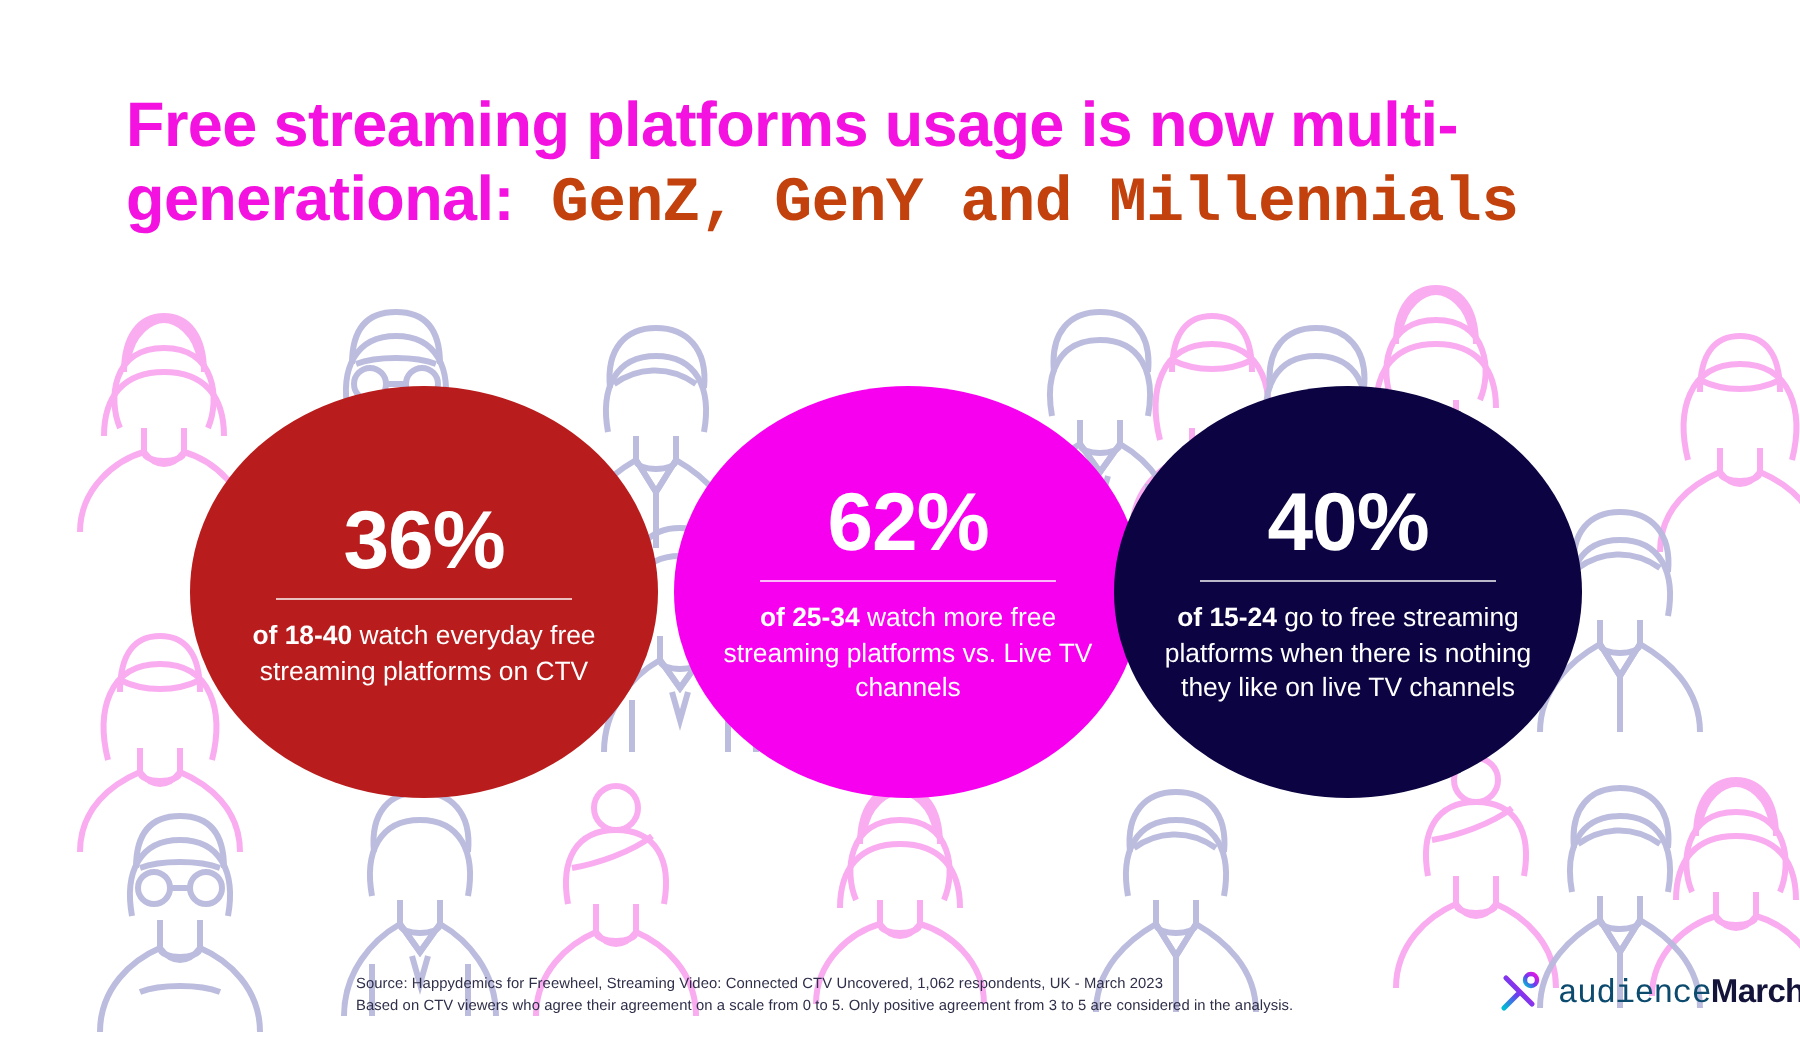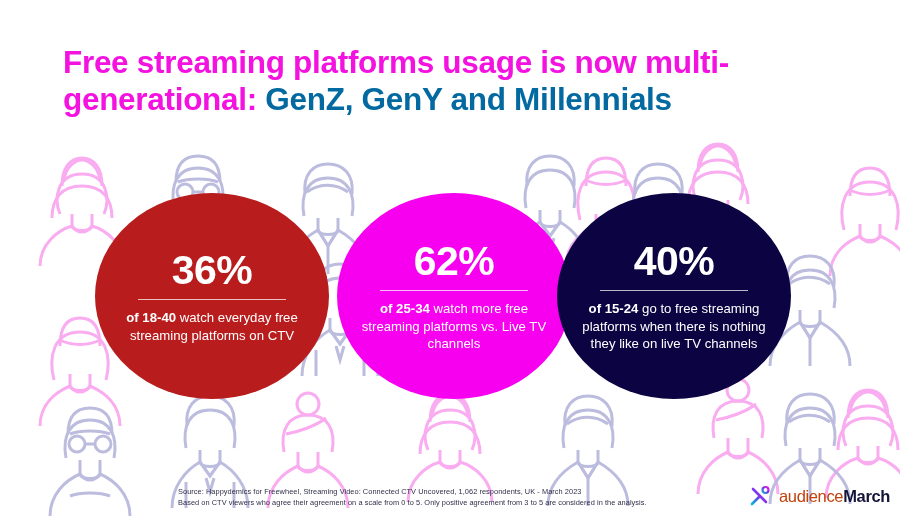--- a/index.html
+++ b/index.html
@@ -38,21 +38,21 @@
     top: 44px;
     width: 760px;
   }
   .title-line {
     font-size: 31.5px;
     font-weight: bold;
     line-height: 37px;
     letter-spacing: -0.3px;
   }
   .title-pink { color: #f312e0; margin-left: 21px; }
-  .title-blue { color: #0369a1; }
+  .title-blue { color: #c2410c; font-family: Liberation Mono, monospace; }
 
   
   .stat-circle {
     position: absolute;
     width: 234px;
     height: 206px;
     border-radius: 50%;
     display: flex;
     flex-direction: column;
     align-items: center;
@@ -104,21 +104,21 @@
     display: flex;
     align-items: center;
     gap: 7px;
   }
   #logo-wordmark {
     font-size: 16.5px;
     color: #1c1c3a;
     letter-spacing: -0.35px;
     white-space: nowrap;
   }
-  #logo-wordmark .lw-light { font-weight: normal; color: #c2410c; }
+  #logo-wordmark .lw-light { font-weight: normal; color: #0c4a6e; font-family: Liberation Mono, monospace; }
   #logo-wordmark .lw-bold { font-weight: bold; color: #14143a; }
 </style>
 </head>
 <body>
 
 <div id="infographic">
 
   <svg id="bg-pattern" viewBox="0 0 900 520" xmlns="http://www.w3.org/2000/svg">
     <defs>
 

